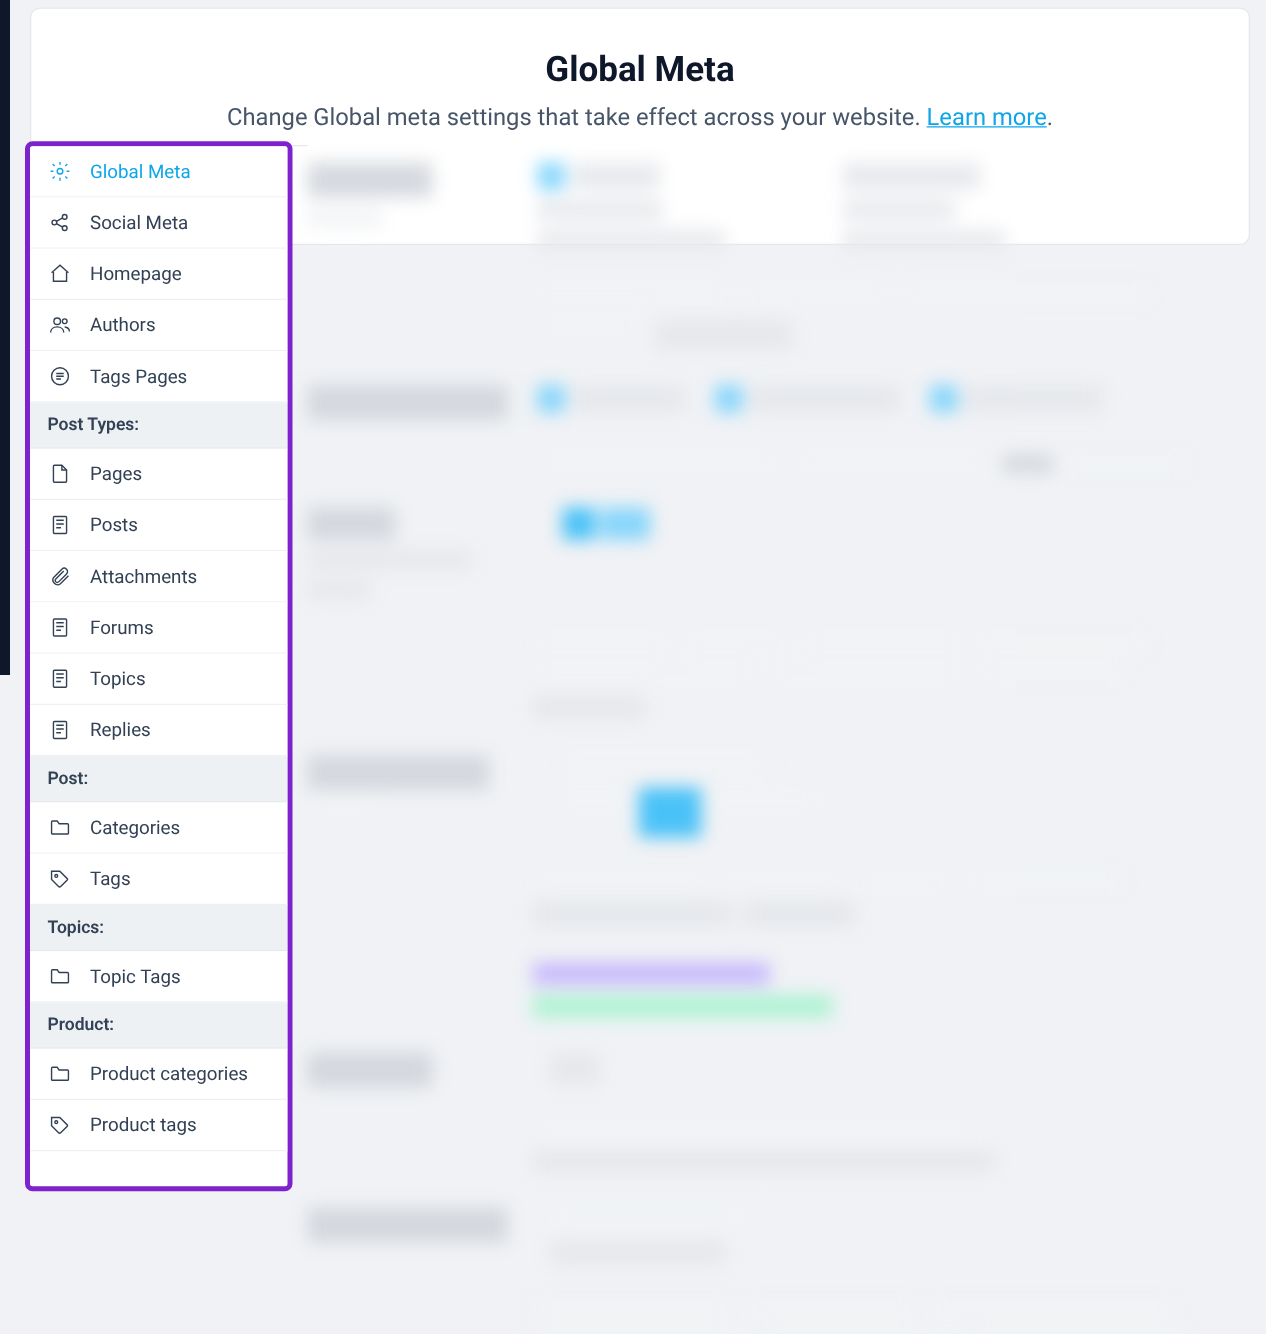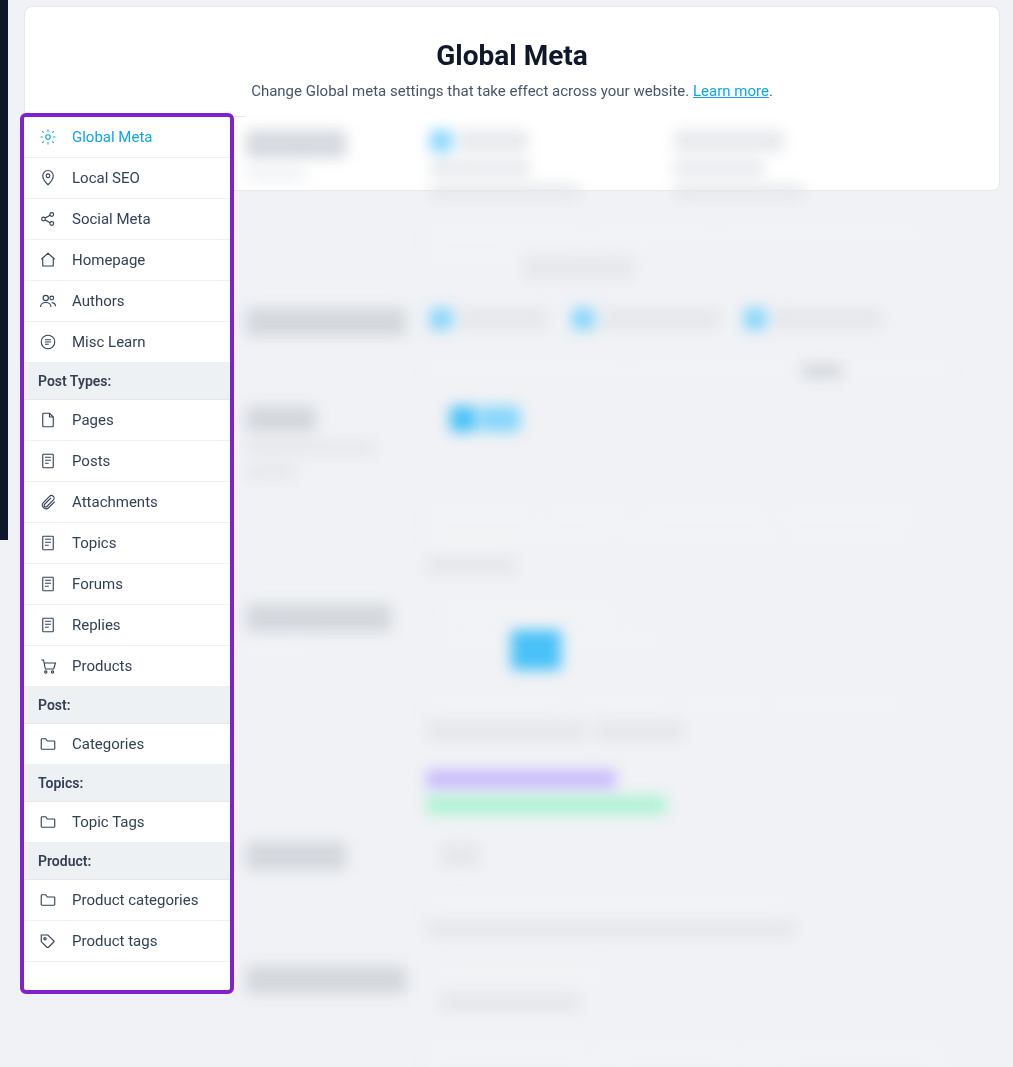--- a/index.html
+++ b/index.html
@@ -23,21 +23,21 @@
     left: 24px; top: 6px;
     width: 976px;
     background: #fff;
     border: 1px solid #e5e7eb;
     border-radius: 8px;
     padding-top: 24px;
     padding-bottom: 70px;
   }
   .card-header { text-align: center; padding: 8px 40px 20px; }
   .card-title { font-size: 28px; font-weight: 700; color: #0f172a; }
-  .card-sub { font-size: 15px; color: #475569; margin-top: 10px; }
+  .card-sub { font-size: 19px; color: #475569; margin-top: 10px; }
   .card-sub a { color: #0ea5e9; text-decoration: underline; }
   .divider {
     position:absolute; left:224px; top:116px; width:22px; height:1px;
     background:#e5e7eb;
   }
 
   
   .sidebar-wrap {
     position: absolute;
     left: 20px; top: 113px;
@@ -261,28 +261,20 @@
         <span class="icon">
           <svg viewBox="0 0 24 24">
             <use href="#ic-gear"></use>
           </svg>
         </span>
         <span>Global Meta</span>
       </li>
       <li class="nav-item">
         <span class="icon">
           <svg viewBox="0 0 24 24">
-            <use href="#ic-pin"></use>
-          </svg>
-        </span>
-        <span>Local SEO</span>
-      </li>
-      <li class="nav-item">
-        <span class="icon">
-          <svg viewBox="0 0 24 24">
             <use href="#ic-share"></use>
           </svg>
         </span>
         <span>Social Meta</span>
       </li>
       <li class="nav-item">
         <span class="icon">
           <svg viewBox="0 0 24 24">
             <use href="#ic-home"></use>
           </svg>
@@ -296,21 +288,21 @@
           </svg>
         </span>
         <span>Authors</span>
       </li>
       <li class="nav-item">
         <span class="icon">
           <svg viewBox="0 0 24 24">
             <use href="#ic-circle-lines"></use>
           </svg>
         </span>
-        <span>Misc Learn</span>
+        <span>Tags Pages</span>
       </li>
       <li class="section-head">Post Types:</li>
       <li class="nav-item">
         <span class="icon">
           <svg viewBox="0 0 24 24">
             <use href="#ic-page"></use>
           </svg>
         </span>
         <span>Pages</span>
       </li>
@@ -329,54 +321,54 @@
           </svg>
         </span>
         <span>Attachments</span>
       </li>
       <li class="nav-item">
         <span class="icon">
           <svg viewBox="0 0 24 24">
             <use href="#ic-post"></use>
           </svg>
         </span>
+        <span>Forums</span>
+      </li>
+      <li class="nav-item">
+        <span class="icon">
+          <svg viewBox="0 0 24 24">
+            <use href="#ic-post"></use>
+          </svg>
+        </span>
         <span>Topics</span>
       </li>
       <li class="nav-item">
         <span class="icon">
           <svg viewBox="0 0 24 24">
             <use href="#ic-post"></use>
           </svg>
         </span>
-        <span>Forums</span>
-      </li>
-      <li class="nav-item">
-        <span class="icon">
-          <svg viewBox="0 0 24 24">
-            <use href="#ic-post"></use>
-          </svg>
-        </span>
         <span>Replies</span>
       </li>
-      <li class="nav-item">
-        <span class="icon">
-          <svg viewBox="0 0 24 24">
-            <use href="#ic-cart"></use>
-          </svg>
-        </span>
-        <span>Products</span>
-      </li>
       <li class="section-head">Post:</li>
       <li class="nav-item">
         <span class="icon">
           <svg viewBox="0 0 24 24">
             <use href="#ic-folder"></use>
           </svg>
         </span>
         <span>Categories</span>
+      </li>
+      <li class="nav-item">
+        <span class="icon">
+          <svg viewBox="0 0 24 24">
+            <use href="#ic-tag"></use>
+          </svg>
+        </span>
+        <span>Tags</span>
       </li>
       <li class="section-head">Topics:</li>
       <li class="nav-item">
         <span class="icon">
           <svg viewBox="0 0 24 24">
             <use href="#ic-folder"></use>
           </svg>
         </span>
         <span>Topic Tags</span>
       </li>

